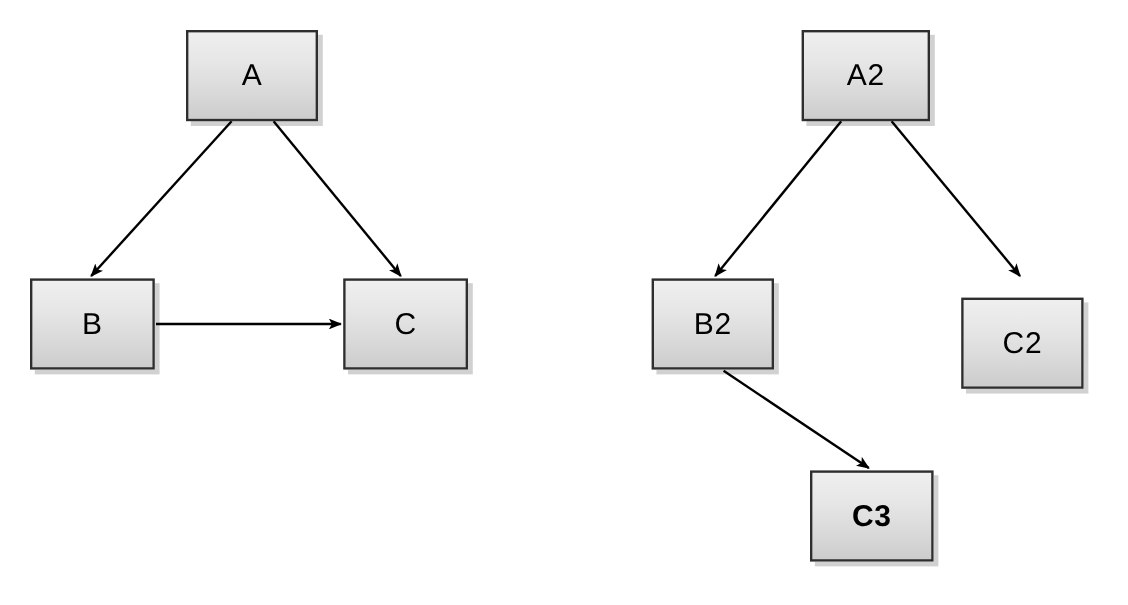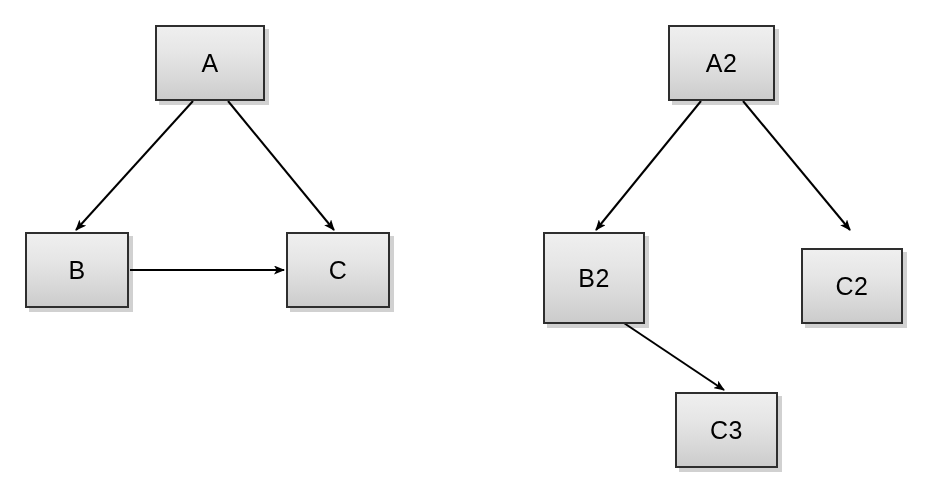--- a/index.html
+++ b/index.html
@@ -74,24 +74,24 @@
       </div>
       <div class="node" style="left: 25px; top: 232px; width: 104px; height: 76px;">
         <span class="node-label">B</span>
       </div>
       <div class="node" style="left: 286px; top: 232px; width: 104px; height: 76px;">
         <span class="node-label">C</span>
       </div>
       <div class="node" style="left: 668px; top: 25px; width: 107px; height: 76px; text-align: center;">
         <span class="node-label">A2</span>
       </div>
-      <div class="node" style="left: 543px; top: 232px; width: 102px; height: 92px;">
+      <div class="node" style="left: 543px; top: 232px; width: 102px; height: 76px;">
         <span class="node-label">B2</span>
       </div>
       <div class="node" style="left: 801px; top: 248px; width: 102px; height: 76px;">
         <span class="node-label">C2</span>
       </div>
-      <div class="node" style="left: 675px; top: 392px; width: 103px; height: 76px;">
+      <div class="node" style="left: 675px; top: 392px; width: 103px; height: 76px; font-weight: bold;">
         <span class="node-label">C3</span>
       </div>
     </div>
 
 </div>
 
 </body></html>

